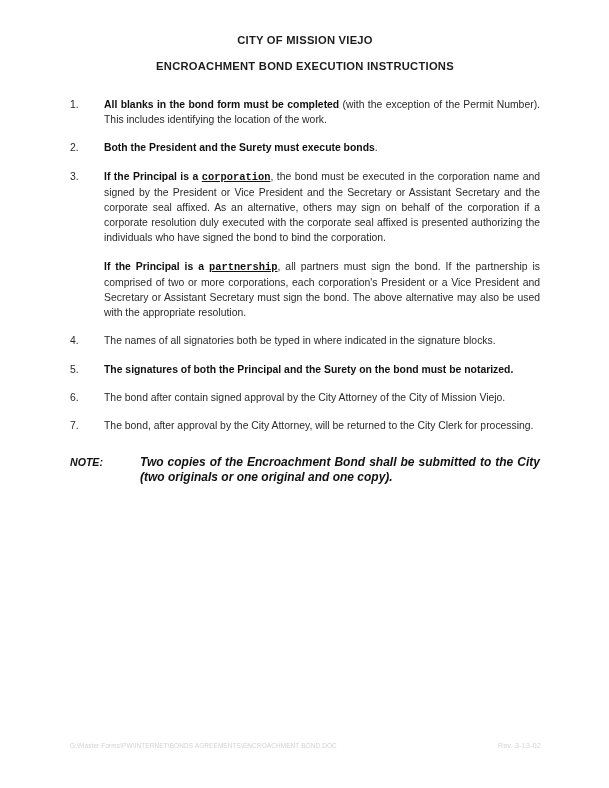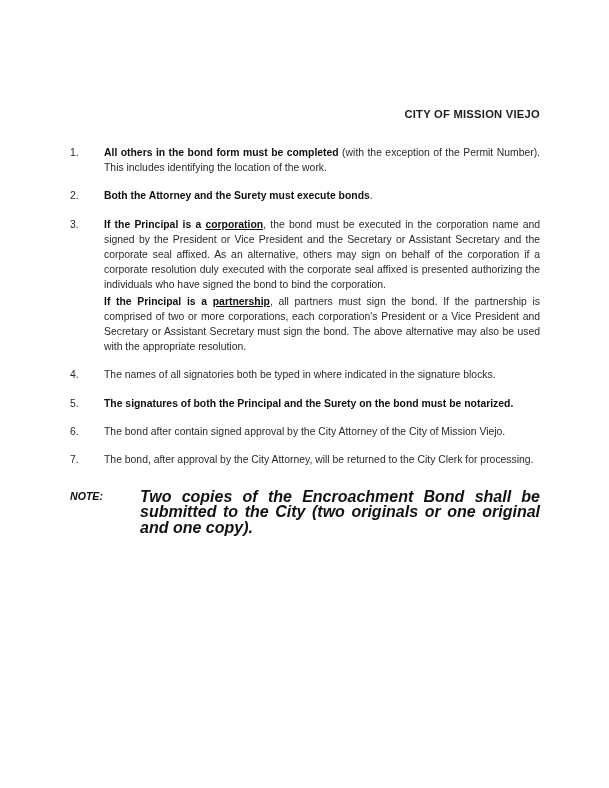--- a/index.html
+++ b/index.html
@@ -18,23 +18,22 @@
   }
   .doc-body {
     position: absolute;
     left: 70px;
     top: 0;
     width: 470px;
     height: 100%;
   }
   
   .title-block {
-    padding-top: 63px;
-    text-align: right;
-    margin-top: 44px;
+    padding-top: 33px;
+    text-align: center;
   }
   .title-line-1 {
     font-size: 11.2px;
     font-weight: bold;
     letter-spacing: 0.25px;
     line-height: 14px;
   }
   .title-line-2 {
     font-size: 11.2px;
     font-weight: bold;
@@ -62,47 +61,48 @@
     flex: 1 1 auto;
     font-size: 10.4px;
     line-height: 15.2px;
     text-align: justify;
     color: #2a2a2a;
   }
   .para {
     margin: 0;
   }
   .para + .para {
-    margin-top: 1px;
+    margin-top: 13px;
   }
   b, .b {
     font-weight: bold;
     color: #111111;
   }
   u, .u {
     text-decoration: underline;
+    font-family: Liberation Mono, monospace;
   }
   
   .note-block {
     display: flex;
     align-items: flex-start;
     margin-top: 22px;
   }
   .note-label {
     width: 70px;
     flex: 0 0 70px;
     font-size: 10.6px;
     line-height: 15.2px;
     font-weight: bold;
     font-style: italic;
     color: #111111;
   }
   .note-text {
     flex: 1 1 auto;
-    font-size: 16px;
+    font-size: 12px;
     line-height: 15.2px;
     font-weight: bold;
     font-style: italic;
     text-align: justify;
     color: #111111;
   }
   
   .footer {
     position: absolute;
     left: 70px;
@@ -127,33 +127,34 @@
 </style>
 </head>
 <body>
 
 <div class="page">
 
   <div class="doc-body">
 
     <div class="title-block">
       <div class="title-line-1">CITY OF MISSION VIEJO</div>
+      <div class="title-line-2">ENCROACHMENT BOND EXECUTION INSTRUCTIONS</div>
     </div>
 
     <div class="items">
         <div class="item">
           <div class="item-num">1.</div>
           <div class="item-text">
-            <p class="para"><span class="b">All others in the bond form must be completed</span><span> (with the exception of the Permit Number).  This includes identifying the location of the work.</span></p>
+            <p class="para"><span class="b">All blanks in the bond form must be completed</span><span> (with the exception of the Permit Number).  This includes identifying the location of the work.</span></p>
           </div>
         </div>
         <div class="item">
           <div class="item-num">2.</div>
           <div class="item-text">
-            <p class="para"><span class="b">Both the Attorney and the Surety must execute bonds</span><span>.</span></p>
+            <p class="para"><span class="b">Both the President and the Surety must execute bonds</span><span>.</span></p>
           </div>
         </div>
         <div class="item">
           <div class="item-num">3.</div>
           <div class="item-text">
             <p class="para"><span class="b">If the Principal is a </span><span class="b u">corporation</span><span>, the bond must be executed in the corporation name and signed by the President or Vice President and the Secretary or Assistant Secretary and the corporate seal affixed.  As an alternative, others may sign on behalf of the corporation if a corporate resolution duly executed with the corporate seal affixed is presented authorizing the individuals who have signed the bond to bind the corporation.</span></p>
             <p class="para"><span class="b">If the Principal is a </span><span class="b u">partnership</span><span>, all partners must sign the bond.  If the partnership is comprised of two or more corporations, each corporation's President or a Vice President and Secretary or Assistant Secretary must sign the bond.  The above alternative may also be used with the appropriate resolution.</span></p>
           </div>
         </div>
         <div class="item">
@@ -182,14 +183,18 @@
         </div>
       </div>
 
     <div class="note-block">
       <div class="note-label">NOTE:</div>
       <div class="note-text">Two copies of the Encroachment Bond shall be submitted to the City (two originals or one original and one copy).</div>
     </div>
 
   </div>
 
+  <div class="footer">
+    <div class="footer-path">G:\Master Forms\PW\INTERNET\BONDS AGREEMENTS\ENCROACHMENT BOND.DOC</div>
+    <div class="footer-rev">Rev. 3-13-02</div>
+  </div>
 
 </div>
 
 </body></html>

